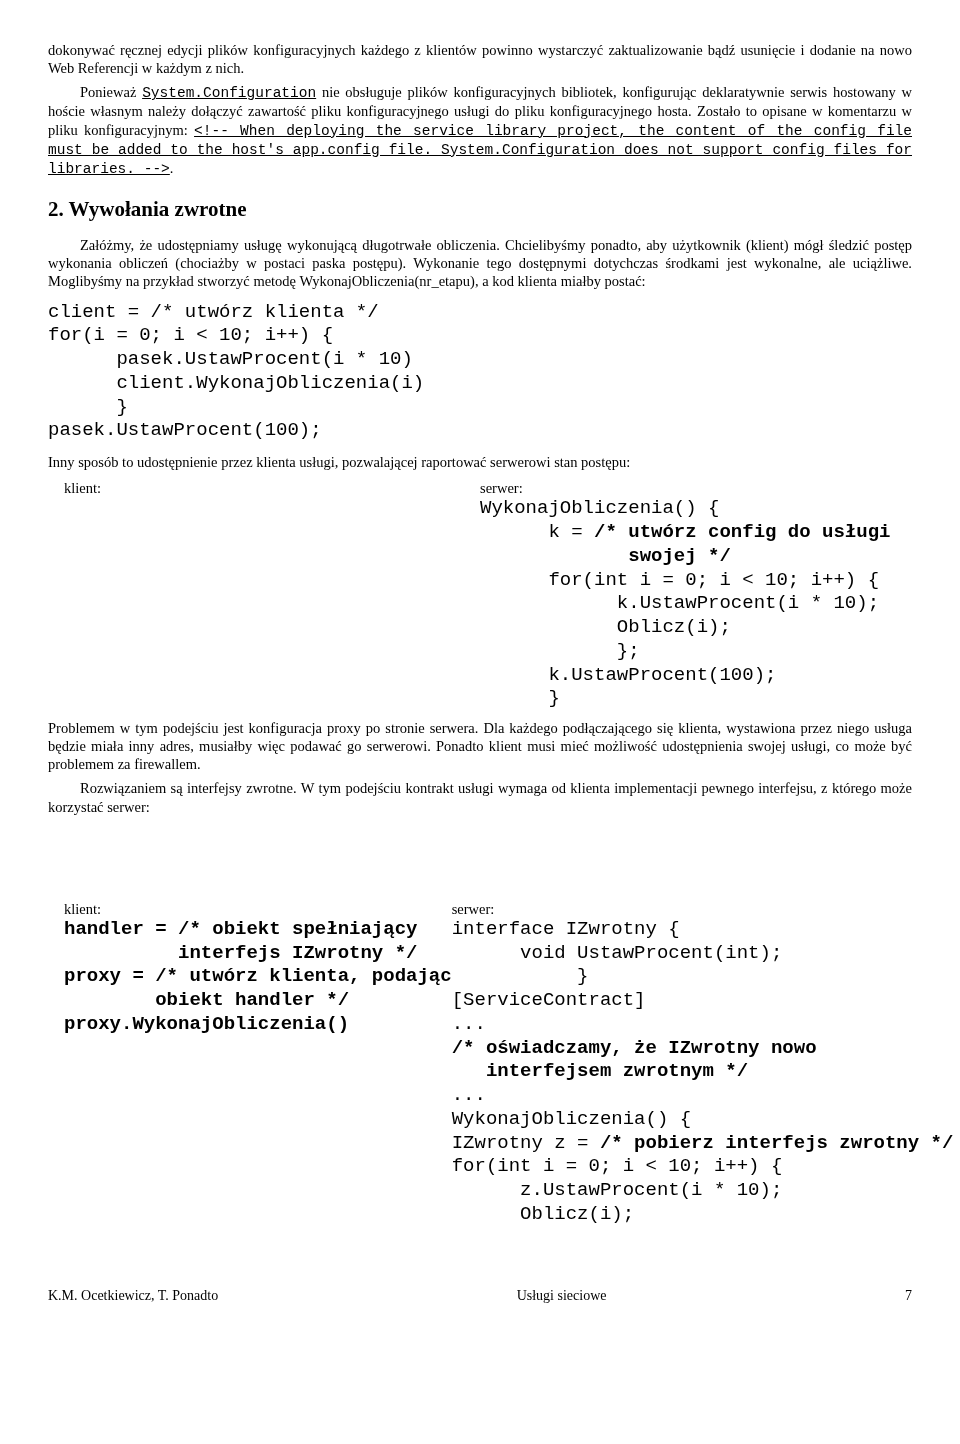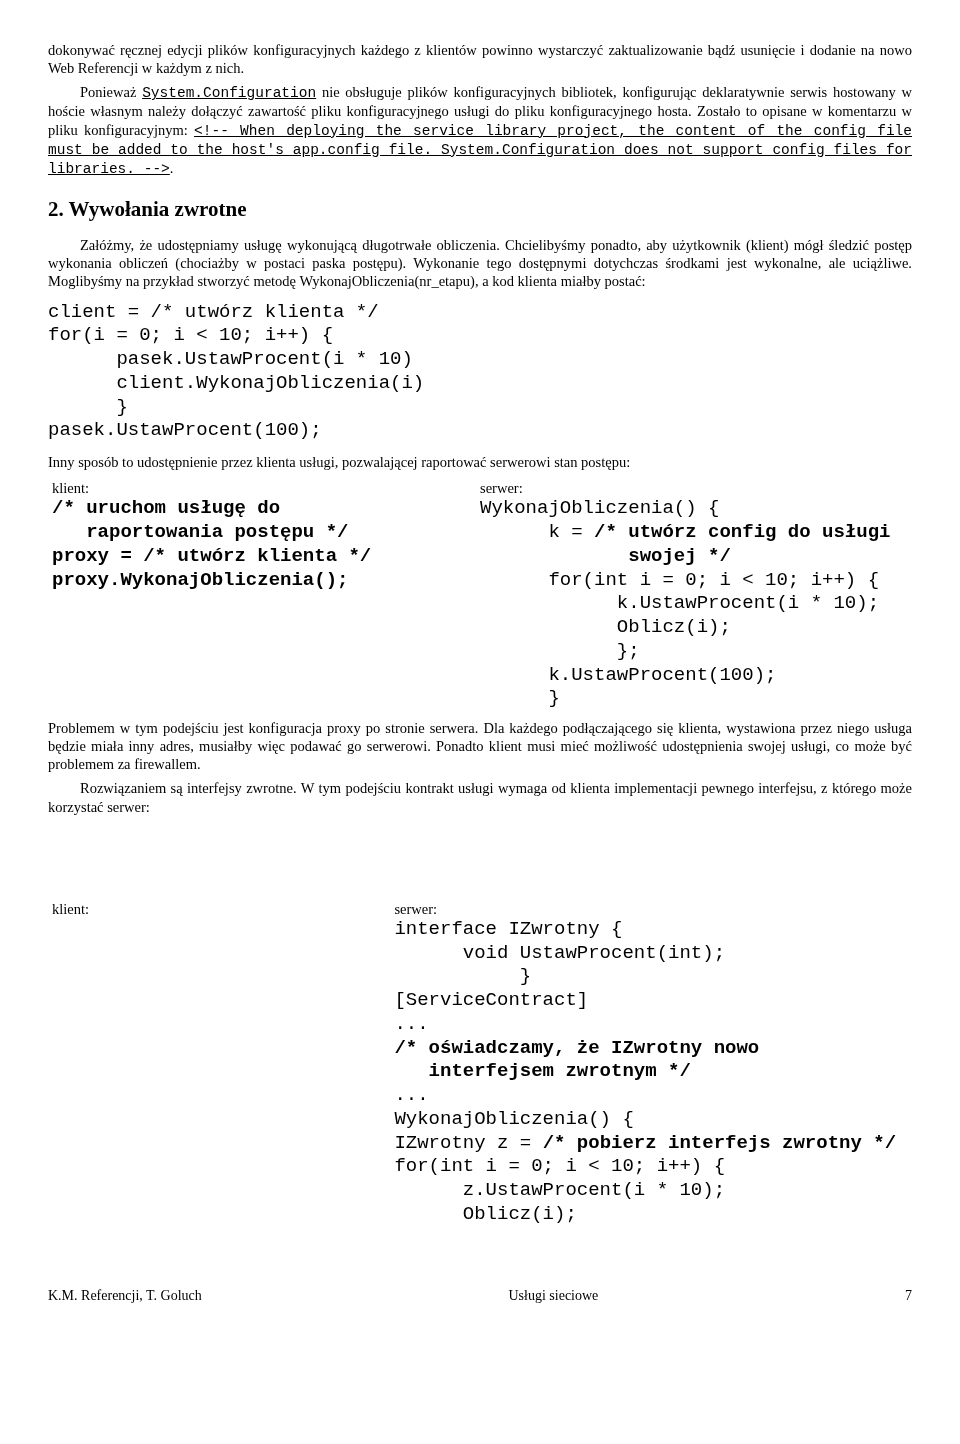--- a/index.html
+++ b/index.html
@@ -33,21 +33,21 @@
   pre {
     font-family: "Courier New", Courier, monospace;
     font-size: 19px;
     line-height: 1.25;
     margin: 10px 0;
     white-space: pre;
   }
   .cols {
     display: flex;
     gap: 0;
-    margin: 8px 4px;
+    margin: 8px 16px;
   }
   .col {
     flex: 1 1 50%;
   }
   .col pre {
     margin: 0;
   }
   .footer {
     display: flex;
     justify-content: space-between;
@@ -73,24 +73,20 @@
       pasek.UstawProcent(i * 10)
       client.WykonajObliczenia(i)
       }
 pasek.UstawProcent(100);</pre>
 
 <p class="para">Inny sposób to udostępnienie przez klienta usługi, pozwalającej raportować serwerowi stan postępu:</p>
 
 <div class="cols">
   <div class="col">
     <div>klient:</div>
-    <pre><b>/* uruchom usługę do
-   raportowania postępu */
-proxy = /* utwórz klienta */
-proxy.WykonajObliczenia();</b></pre>
   </div>
   <div class="col">
     <div>serwer:</div>
     <pre id="serwer1">WykonajObliczenia() {
       k = <b>/* utwórz config do usługi</b>
 <b>             swojej */</b>
       for(int i = 0; i &lt; 10; i++) {
             k.UstawProcent(i * 10);
             Oblicz(i);
             };
@@ -100,36 +96,41 @@
 </div>
 
 <p class="para">Problemem w tym podejściu jest konfiguracja proxy po stronie serwera. Dla każdego podłączającego się klienta, wystawiona przez niego usługa będzie miała inny adres, musiałby więc podawać go serwerowi. Ponadto klient musi mieć możliwość udostępnienia swojej usługi, co może być problemem za firewallem.</p>
 <p class="para indent">Rozwiązaniem są interfejsy zwrotne. W tym podejściu kontrakt usługi wymaga od klienta implementacji pewnego interfejsu, z którego może korzystać serwer:</p>
 
 <div style="height:70px"></div>
 
 <div class="cols">
   <div class="col" style="flex:0 0 40%">
     <div>klient:</div>
+    <pre><b>handler = /* obiekt spełniający
+          interfejs IZwrotny */
+proxy = /* utwórz klienta, podając
+        obiekt handler */
+proxy.WykonajObliczenia()</b></pre>
   </div>
   <div class="col" style="flex:0 0 60%">
     <div>serwer:</div>
     <pre id="serwer2">interface IZwrotny {
       void UstawProcent(int);
            }
 [ServiceContract]
 ...
 <b>/* oświadczamy, że IZwrotny nowo</b>
 <b>   interfejsem zwrotnym */</b>
 ...
 WykonajObliczenia() {
 IZwrotny z = <b>/* pobierz interfejs zwrotny */</b>
 for(int i = 0; i &lt; 10; i++) {
       z.UstawProcent(i * 10);
       Oblicz(i);</pre>
   </div>
 </div>
 
 <div class="footer">
-  <span>K.M. Referencji, T. Goluch</span>
+  <span>K.M. Ocetkiewicz, T. Ponadto</span>
   <span>Usługi sieciowe</span>
   <span>7</span>
 </div>
 
 </body></html>

